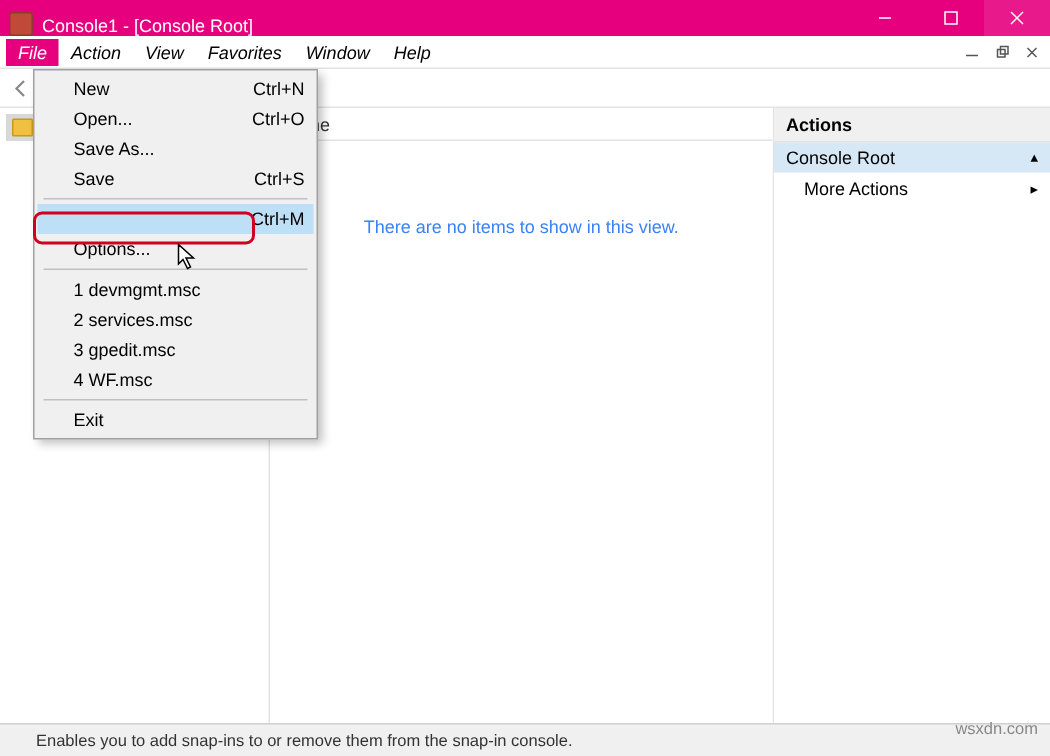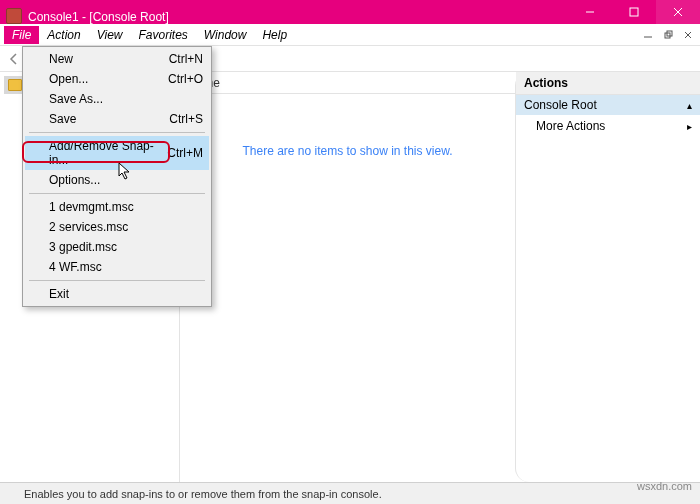--- a/index.html
+++ b/index.html
@@ -24,21 +24,21 @@
 
     .tree-pane { width: 180px; background: #fff; border-right: 1px solid #e3e3e3; padding: 4px; }
     .tree-row { display: flex; align-items: center; gap: 4px; padding: 2px 4px; }
     .tree-row.selected { background: #d8d8d8; }
     .folder-icon { width: 14px; height: 12px; background: #f0c040; border: 1px solid #c89820; border-radius: 1px; }
 
     .list-pane { flex: 1; background: #fff; position: relative; }
     .list-header { height: 22px; border-bottom: 1px solid #e3e3e3; display: flex; align-items: center; padding-left: 8px; color: #333; background: #fff; }
     .list-empty { text-align: center; color: #3b82f6; padding-top: 50px; font-size: 12px; }
 
-    .actions-pane { width: 185px; background: #fff; border-left: 1px solid #e3e3e3; border-radius: 14px; }
+    .actions-pane { width: 185px; background: #fff; border-left: 1px solid #e3e3e3; }
     .actions-title { background: #f0f0f0; padding: 4px 8px; font-weight: bold; font-size: 12px; border-bottom: 1px solid #e3e3e3; }
     .actions-subtitle { background: #d6e8f5; padding: 3px 8px; font-size: 12px; display: flex; align-items: center; }
     .actions-subtitle .arrow { margin-left: auto; font-size: 10px; }
     .actions-item { padding: 4px 8px 4px 20px; font-size: 12px; display: flex; align-items: center; }
     .actions-item .arrow { margin-left: auto; font-size: 10px; }
 
     .statusbar { position: absolute; bottom: 0; left: 0; right: 0; height: 22px; background: #f0f0f0; border-top: 1px solid #d0d0d0; display: flex; align-items: center; padding-left: 24px; font-size: 11px; color: #333; }
 
     .watermark { position: absolute; bottom: 12px; right: 8px; font-size: 11px; color: #888; z-index: 5; }
 
@@ -163,21 +163,20 @@
   </div>
   <div class="dd-item">
     <span>Save As...</span>
   </div>
   <div class="dd-item">
     <span>Save</span>
     <span class="shortcut">Ctrl+S</span>
   </div>
   <div class="dd-sep"></div>
   <div class="dd-item hover" style="position:relative;">
-    <span>Add/Remove Snap-in...</span>
     <span class="shortcut">Ctrl+M</span>
   </div>
   <div class="dd-item">
     <span>Options...</span>
   </div>
   <div class="dd-sep"></div>
   <div class="dd-item">
     <span>1 devmgmt.msc</span>
   </div>
   <div class="dd-item">

